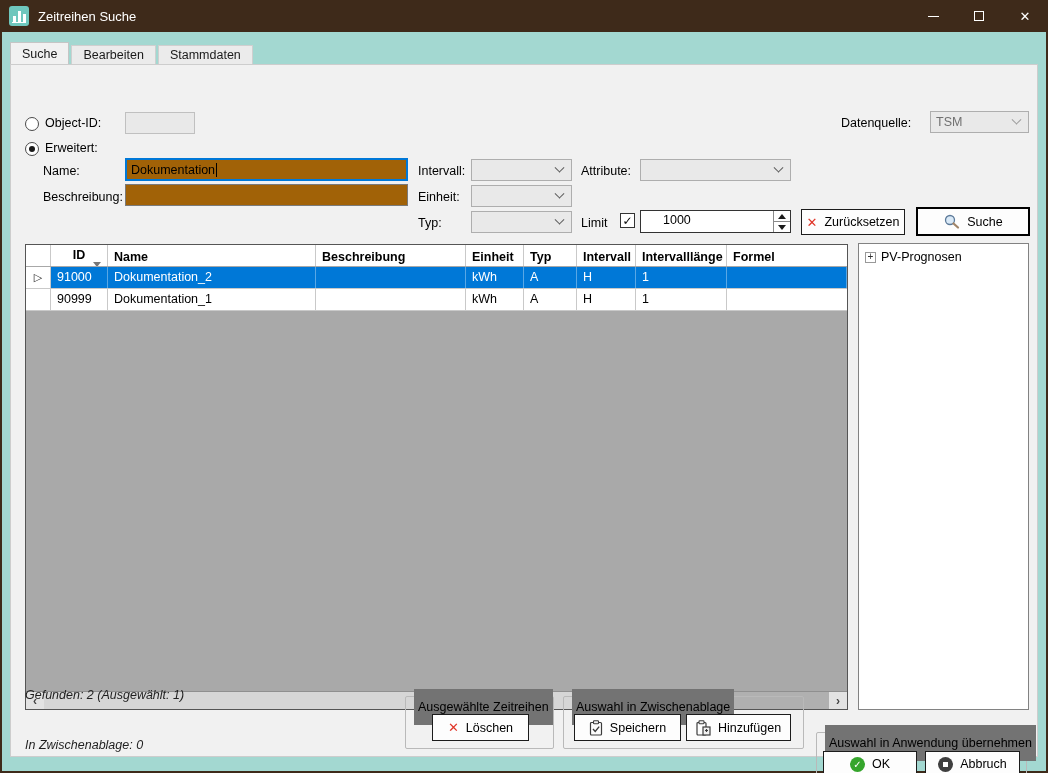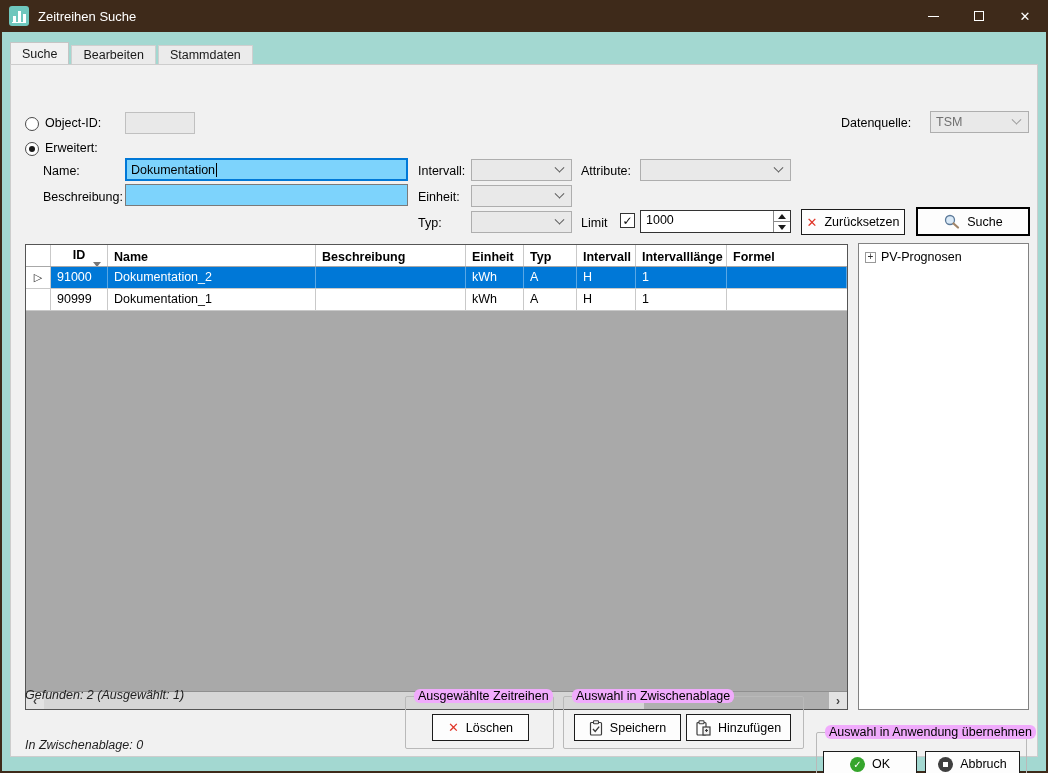--- a/index.html
+++ b/index.html
@@ -28,34 +28,34 @@
   .tab-strip { position:absolute; left:8px; top:10px; height:22px; display:flex; align-items:flex-end; }
   .tab { padding:0 11px; background:#ebebeb; border:1px solid #cfcfcf; border-bottom:none; height:19px; line-height:18px; margin-right:2px; color:#1a1a1a; }
   .tab.active { background:#f1f1f1; border:1px solid #c5c5c5; border-bottom:none; height:22px; line-height:22px; position:relative; z-index:3; }
 
   .tab-page { position:absolute; left:8px; top:32px; width:1028px; height:693px; background:#f1f1f1; border:1px solid #cdcdcd; z-index:2; }
   .lbl { position:absolute; white-space:nowrap; color:#000; }
 
   .radio { position:absolute; width:14px; height:14px; border:1px solid #4a4a4a; border-radius:50%; background:#fff; }
   .radio.checked::after { content:""; position:absolute; left:3px; top:3px; width:6px; height:6px; border-radius:50%; background:#1a1a1a; }
 
-  .textfield { position:absolute; background:#7dd3fc; border:1px solid #7a7a7a; display:flex; align-items:center; padding:0 4px; overflow:hidden; }
+  .textfield { position:absolute; background:#a16207; border:1px solid #7a7a7a; display:flex; align-items:center; padding:0 4px; overflow:hidden; }
   .textfield.disabled { background:#e9e9e9; border-color:#c0c0c0; }
   .textfield.focused { border:2px solid #0078d7; }
   .caret { display:inline-block; width:1px; height:14px; background:#000; margin-left:1px; }
 
   .combo { position:absolute; background:#e9e9e9; border:1px solid #aeaeae; display:flex; align-items:center; padding:0 5px; }
   .combo .val { flex:1; color:#707070; overflow:hidden; }
   .chev { width:7px; height:7px; border-right:1.6px solid #5a5a5a; border-bottom:1.6px solid #5a5a5a; transform:rotate(45deg) translate(-2px,-2px); margin-right:3px; }
   .combo.disabled .chev { border-color:#9b9b9b; }
 
   .checkbox { position:absolute; width:15px; height:15px; background:#fff; border:1px solid #333; display:flex; align-items:center; justify-content:center; font-size:12px; line-height:1; }
 
   .spinner { position:absolute; background:#fff; border:1px solid #333; display:flex; }
-  .spinner .num { flex:1; padding:2px 5px; }
+  .spinner .num { flex:1; padding:2px 22px; }
   .spin-btns { width:17px; border-left:1px solid #8a8a8a; display:flex; flex-direction:column; }
   .spin-up,.spin-down { flex:1; display:flex; align-items:center; justify-content:center; }
   .spin-up { border-bottom:1px solid #8a8a8a; }
   .tri-up { width:0; height:0; border-left:4px solid transparent; border-right:4px solid transparent; border-bottom:5px solid #1a1a1a; }
   .tri-down { width:0; height:0; border-left:4px solid transparent; border-right:4px solid transparent; border-top:5px solid #1a1a1a; }
 
   .btn { position:absolute; background:#fdfdfd; border:1px solid #1c1c1c; display:flex; align-items:center; justify-content:center; gap:7px; font-size:12.5px; cursor:default; }
   .btn.default { border:2px solid #000; }
   .red-x { color:#e03427; font-weight:bold; font-size:13px; }
 
@@ -85,21 +85,21 @@
 
   
   .tree { position:absolute; left:847px; top:178px; width:171px; height:467px; background:#fff; border:1px solid #828282; padding:6px 6px; }
   .tree-item { display:flex; align-items:center; gap:5px; }
   .tree-expand { width:11px; height:11px; border:1px solid #999; background:#fff; display:flex; align-items:center; justify-content:center; font-size:10px; line-height:1; color:#333; }
 
   
   .status { position:absolute; font-style:italic; color:#1f1f1f; }
 
   .groupbox { position:absolute; height:53px; border:1px solid #b9b9b9; border-radius:2px; }
-  .group-title { position:absolute; top:-8px; left:8px; background:#f0abfc; padding:0 4px; white-space:nowrap;border-radius:6px; }
+  .group-title { position:absolute; top:-8px; left:8px; background:#737373; padding:11px 4px; white-space:nowrap; }
 
   .icon-svg { display:block; }
 </style>
 </head>
 <body>
 
 <div class="window">
 
   <div class="titlebar">
     <div class="app-icon">

